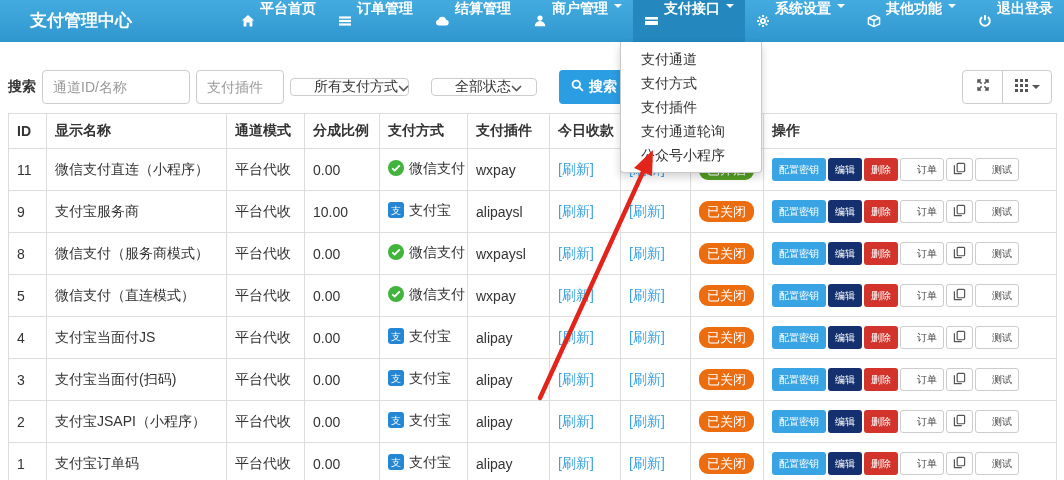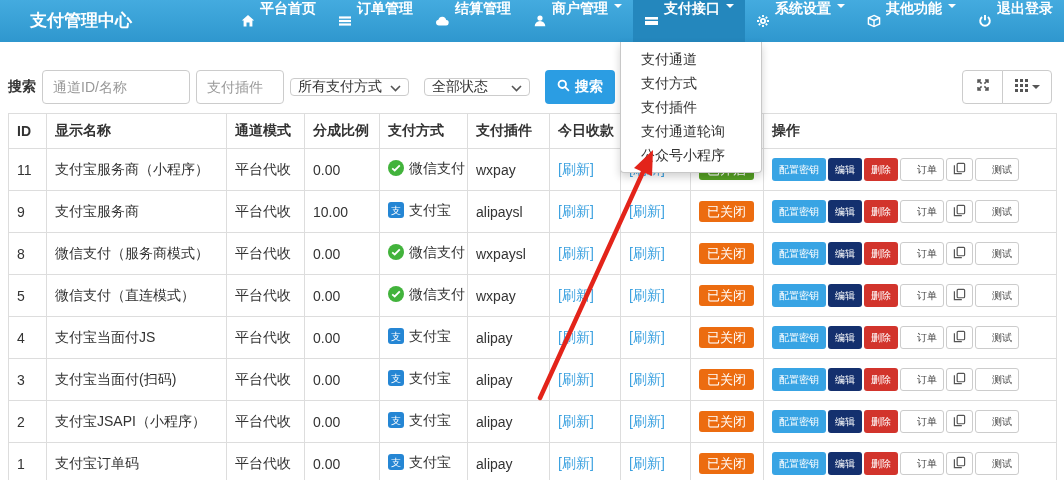--- a/index.html
+++ b/index.html
@@ -20,37 +20,37 @@
   .dropdown { position:absolute; left:620px; top:42px; width:142px; background:#fff; border:1px solid #c8c8c8; border-top:none; border-radius:0 0 4px 4px; box-shadow:0 4px 9px rgba(0,0,0,.18); padding:5px 0; z-index:50; }
   .dd-item { padding:5px 0 5px 20px; font-size:14px; color:#333; cursor:pointer; line-height:14px; }
 
   
   .toolbar { margin:28px 8px 0 8px; display:flex; align-items:center; position:relative; height:34px; }
   .search-label { font-weight:bold; font-size:14px; color:#333; margin-right:6px; }
   .txt { height:34px; border:1px solid #ccc; border-radius:4px; padding:0 10px; font-size:14px; color:#555; margin-right:6px; outline:none; }
   .txt::placeholder { color:#999; }
   .txt.channel { width:148px; }
   .txt.plugin { width:88px; }
-  .sel { height:18px; width:119px; border:1px solid #ccc; border-radius:4px; display:flex; align-items:center; justify-content:space-between; padding:0 7px; font-size:14px; color:#333; margin-right:15px; background:#fff; cursor:pointer; white-space:nowrap; }
+  .sel { height:18px; width:119px; border:1px solid #ccc; border-radius:4px; display:flex; align-items:center; justify-content:space-between; padding:0 23px; font-size:14px; color:#333; margin-right:22px; background:#fff; cursor:pointer; white-space:nowrap; }
   .sel.status { width:106px; }
   .search-btn { height:34px; background:var(--primary_btn); color:#fff; border:none; border-radius:4px; padding:0 12px; font-size:14px; font-weight:bold; display:flex; align-items:center; gap:5px; cursor:pointer; }
   .right-group { position:absolute; right:4px; top:0; display:flex; }
   .tool-btn { height:34px; width:41px; background:#fff; border:1px solid #ccc; display:flex; align-items:center; justify-content:center; gap:4px; color:#555; cursor:pointer; }
   .tool-btn:first-child { border-radius:4px 0 0 4px; }
   .tool-btn:last-child { border-radius:0 4px 4px 0; margin-left:-1px; width:50px; }
   .caret-dark { width:0; height:0; border:4px solid transparent; border-top-color:#555; margin-top:4px; }
 
   
   table { border-collapse:collapse; margin:9px 8px 0 8px; width:1048px; table-layout:fixed; font-size:14px; color:#333; background:#fff; }
   th,td { border:1px solid #ddd; padding:8px; text-align:left; vertical-align:middle; white-space:nowrap; overflow:hidden; }
   th { font-weight:bold; color:#333; padding:8px; }
   td { padding:9px 8px; }
   .pt-ic { display:inline-block; vertical-align:-3px; margin-right:5px; }
   .refresh { color:var(--link_blue); cursor:pointer; }
-  .badge { display:inline-block; padding:4px 8px; border-radius:3px; color:#fff; font-size:13px; line-height:13px; cursor:pointer; }
+  .badge { display:inline-block; padding:4px 8px; border-radius:9px; color:#fff; font-size:13px; line-height:13px; cursor:pointer; }
   .badge.closed { background:var(--badge_closed); }
   .badge.open { background:var(--badge_open); }
   .btn-sm { display:inline-block; padding:4px 6px; border-radius:3px; font-size:10px; line-height:13px; margin-right:2px; cursor:pointer; border:1px solid transparent; color:#fff; vertical-align:middle; }
   .btn-config { background:var(--config_btn); }
   .btn-edit { background:var(--edit_btn); }
   .btn-del { background:var(--delete_btn); }
   .btn-plain { background:#fff; border-color:#ccc; color:#444;padding-left:16px; }
   .btn-ic { padding:3px 6px 2px; color:#555; }
 
   
@@ -237,21 +237,21 @@
           <th>支付插件</th>
           <th>今日收款</th>
           <th></th>
           <th></th>
           <th>操作</th>
         </tr>
       </thead>
     <tbody id="tbody">
         <tr>
           <td>11</td>
-          <td>支付宝服务商（小程序）</td>
+          <td>微信支付直连（小程序）</td>
           <td>平台代收</td>
           <td>0.00</td>
           <td><span class="pt-ic"><svg width="16" height="16" viewBox="0 0 16 16">
                 <circle cx="8" cy="8" r="8" fill="var(--wechat_green)"></circle>
                 <path d="M4.2 8.4l2.5 2.1L11.8 5.3" stroke="#fff" stroke-width="1.8" fill="none"></path>
               </svg></span>微信支付</td>
           <td>wxpay</td>
           <td><span class="refresh">[刷新]</span></td>
           <td><span class="refresh">[刷新]</span></td>
           <td><span class="badge open">已开启</span></td>

